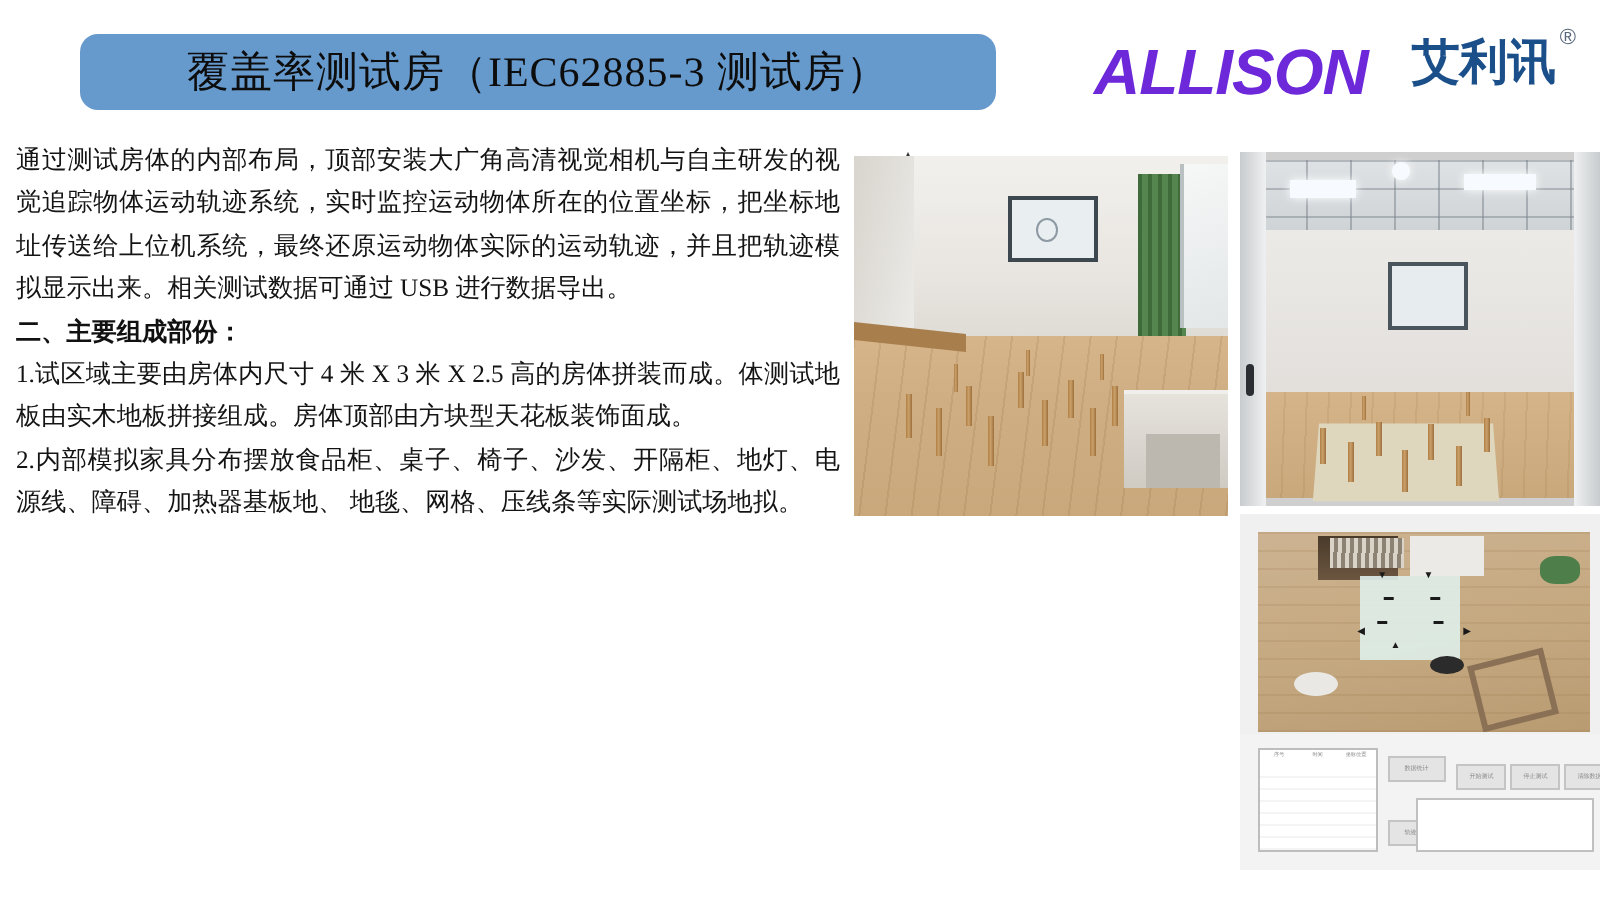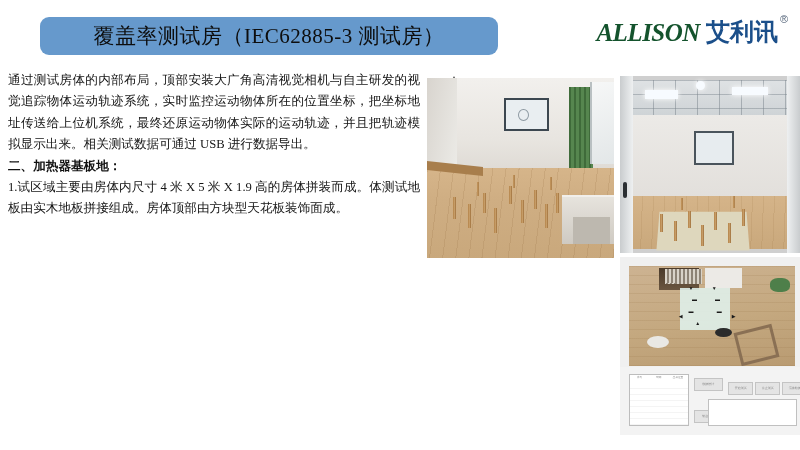--- a/index.html
+++ b/index.html
@@ -41,34 +41,34 @@
 
   
   #logo {
     position: absolute;
     right: 12px; top: 20px;
     height: 32px;
     display: flex;
     align-items: flex-start;
   }
   #logo-latin {
-    font-family: Liberation Serif, serif;
-    font-size: 25px;
+    font-family: Liberation Sans, sans-serif;
+    font-size: 32px;
     font-weight: bold;
     font-style: italic;
-    color: #14532d;
+    color: #6d28d9;
     letter-spacing: -0.5px;
     line-height: 1;
   }
   #logo-cjk {
     font-family: "Liberation Sans", "DejaVu Sans", sans-serif;
     font-size: 24px;
     font-weight: bold;
     color: #1b4f8a;
-    margin-left: 6px;
+    margin-left: 22px;
     line-height: 1;
   }
   #logo-reg {
     font-family: "Liberation Sans", "DejaVu Sans", sans-serif;
     font-size: 11px;
     color: #55657a;
     margin-left: 2px;
     margin-top: -6px;
     line-height: 1;
   }
@@ -299,22 +299,23 @@
   </div>
   <div id="logo">
     <span id="logo-latin">ALLISON</span>
     <span id="logo-cjk">艾利讯</span>
     <span id="logo-reg">®</span>
   </div>
 </div>
 
 <div id="text-column">
   <p class="para">通过测试房体的内部布局，顶部安装大广角高清视觉相机与自主研发的视觉追踪物体运动轨迹系统，实时监控运动物体所在的位置坐标，把坐标地址传送给上位机系统，最终还原运动物体实际的运动轨迹，并且把轨迹模拟显示出来。相关测试数据可通过 USB 进行数据导出。</p>
-  <p class="heading">二、加热器基板地：</p>
-  <p class="para">1.试区域主要由房体内尺寸 4 米 X 5 米 X 1.9 高的房体拼装而成。体测试地板由实木地板拼接组成。房体顶部由方块型天花板装饰面成。</p>
+  <p class="heading">二、主要组成部份：</p>
+  <p class="para">1.试区域主要由房体内尺寸 4 米 X 3 米 X 2.5 高的房体拼装而成。体测试地板由实木地板拼接组成。房体顶部由方块型天花板装饰面成。</p>
+  <p class="para">2.内部模拟家具分布摆放食品柜、桌子、椅子、沙发、开隔柜、地灯、电源线、障碍、加热器基板地、 地毯、网格、压线条等实际测试场地拟。</p>
 </div>
 
 <div id="media">
 
   <div class="photo" id="photo-room-posts">
     <div class="photo-canvas">
       <div class="p1-wall"></div>
       <div class="p1-wall-left"></div>
       <div class="p1-curtain"></div>
       <div class="p1-window"></div>

